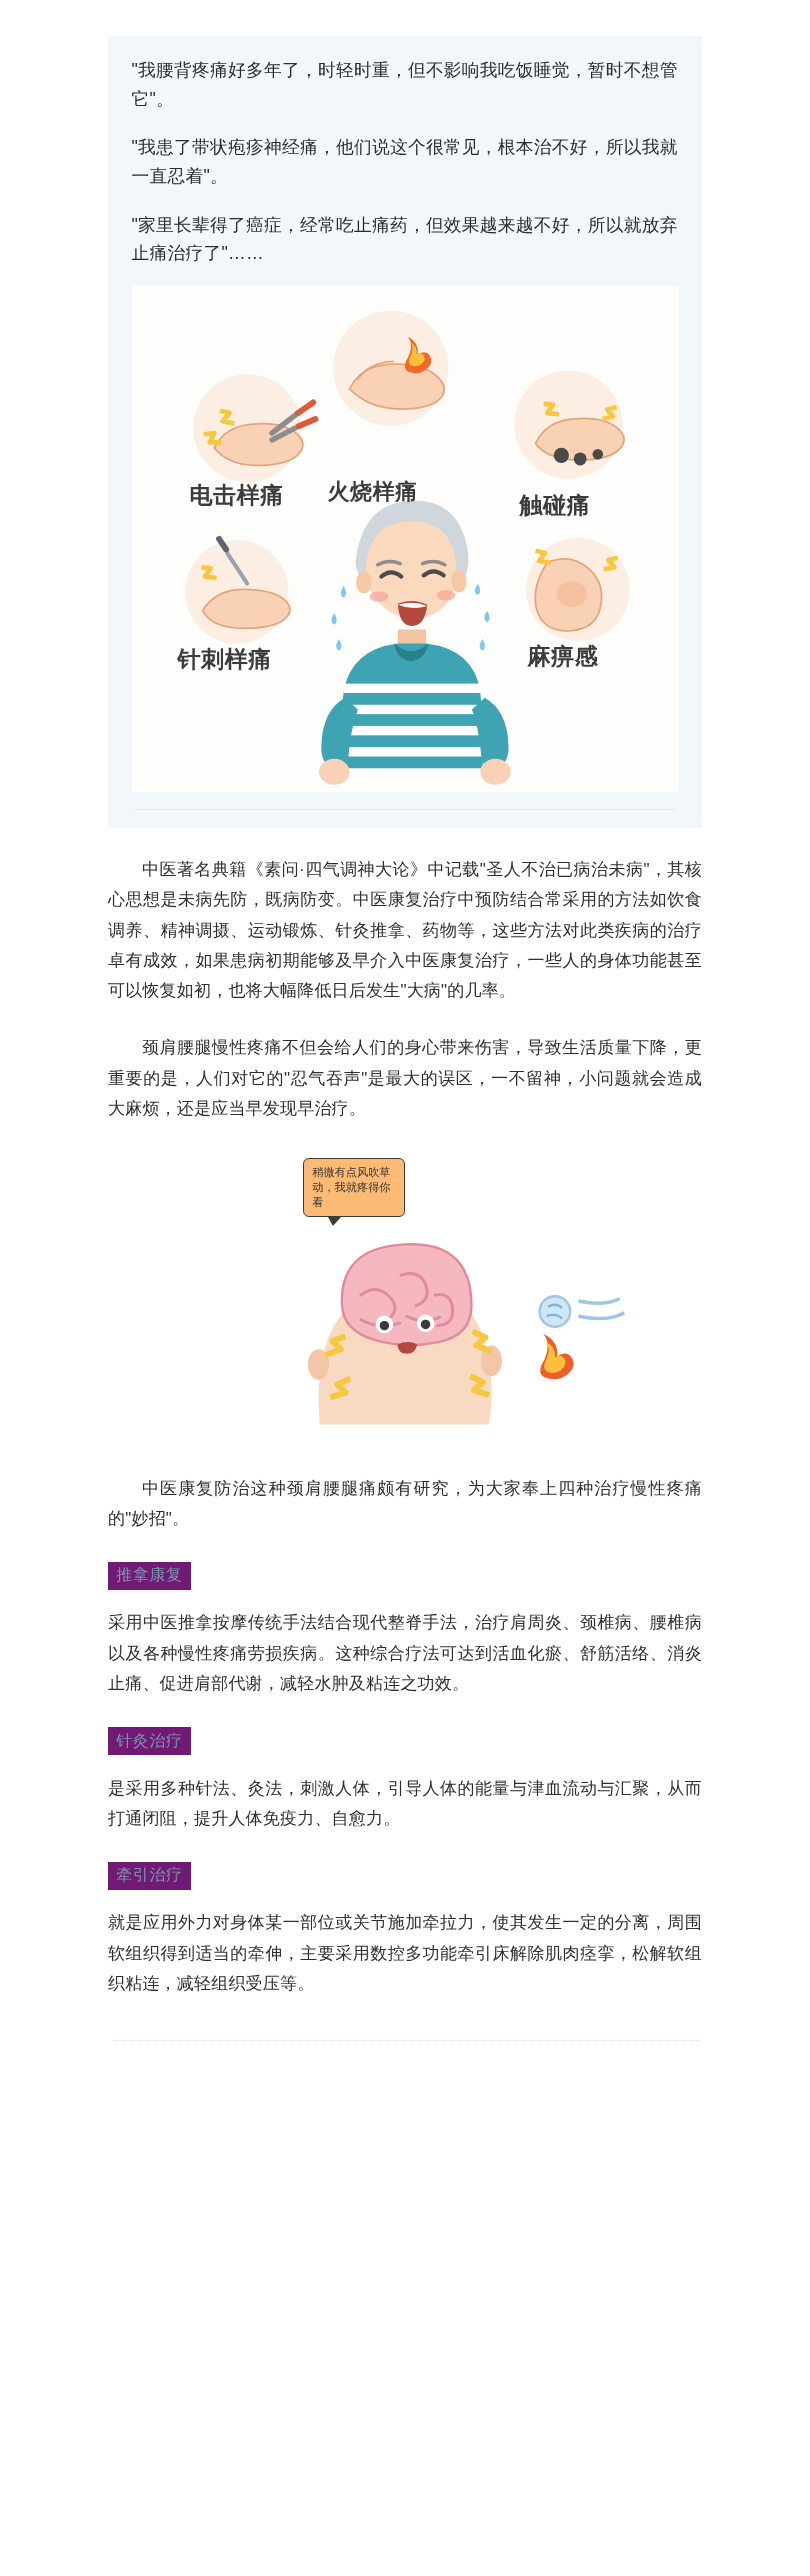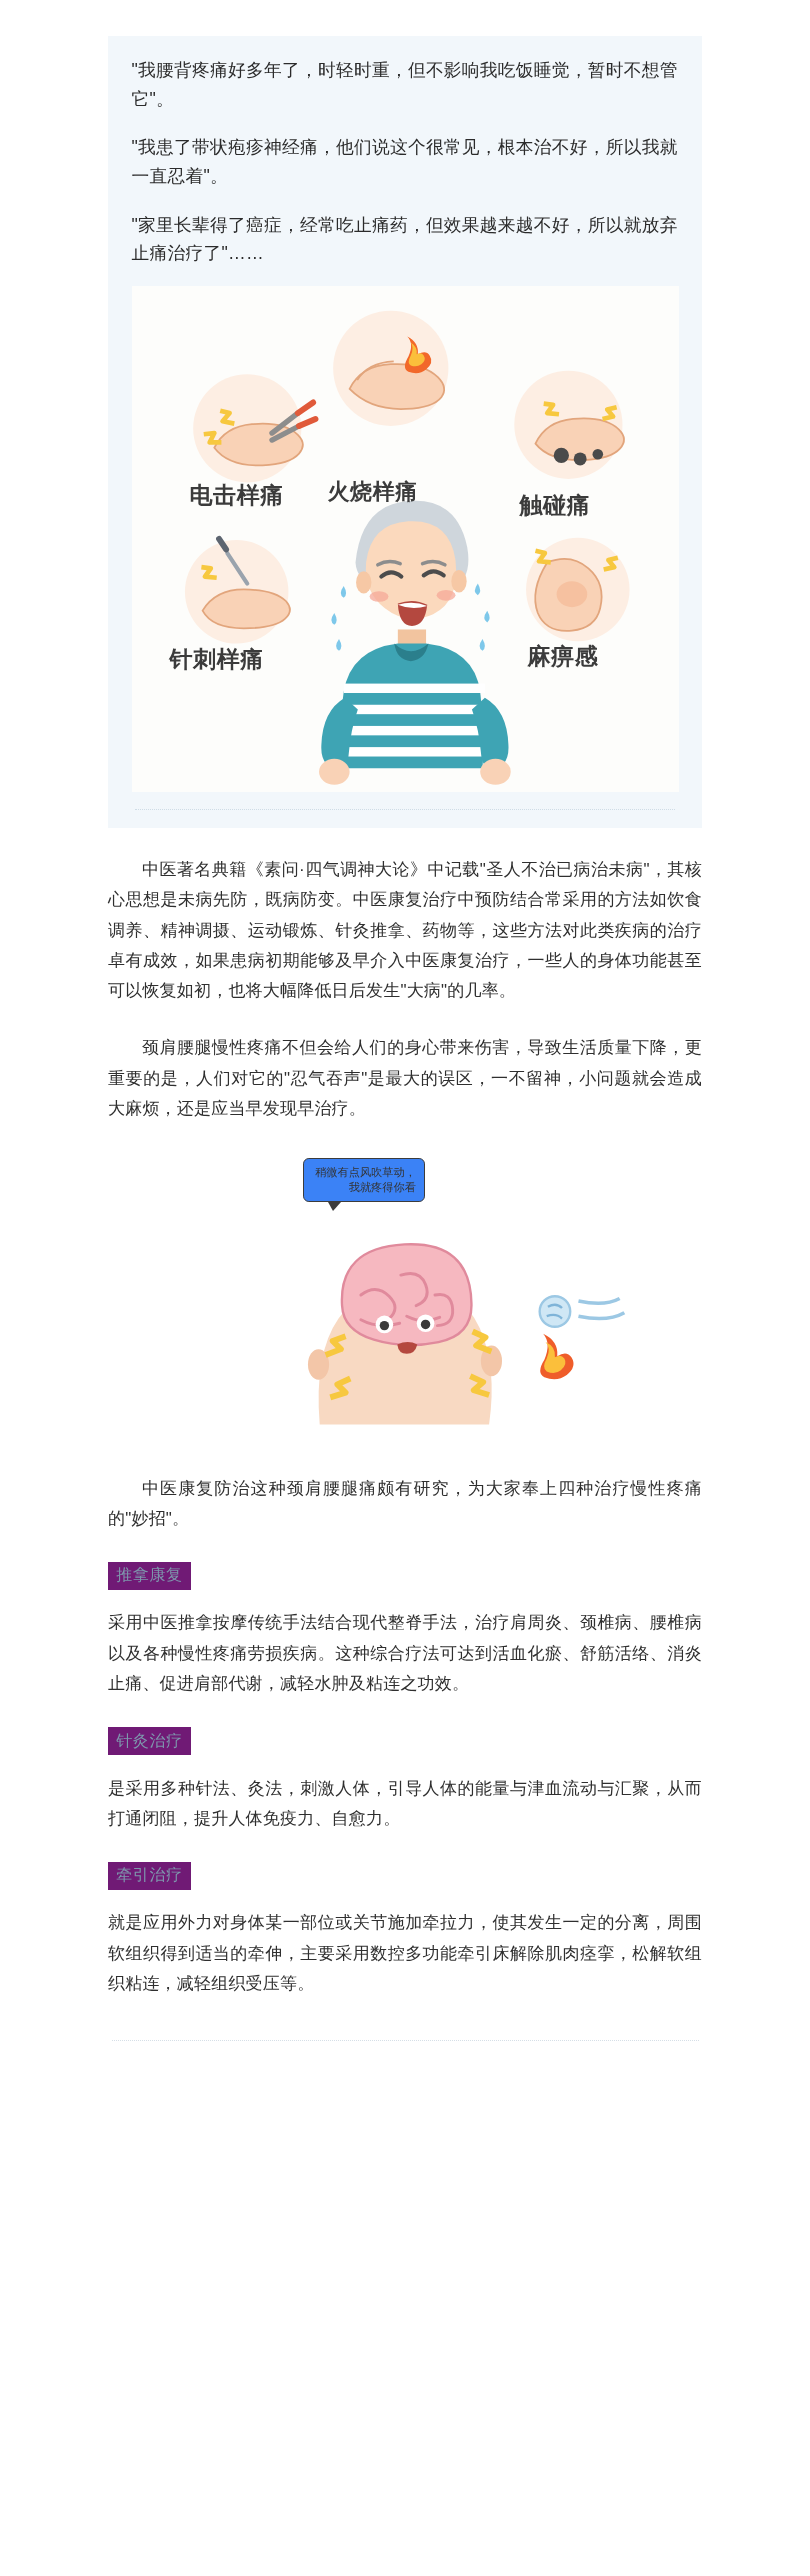--- a/index.html
+++ b/index.html
@@ -106,29 +106,29 @@
   .lbl-big {
     position: absolute;
     font-size: 22px;
     font-weight: bold;
     color: #3b3b3b;
     letter-spacing: 0.6px;
     white-space: nowrap;
   }
   .bubble {
     position: absolute;
-    background: #3b82f6;
+    background: #fdba74;
     border: 1.8px solid #3c3c3c;
     border-radius: 5.9px;
     padding: 5.9px 8.2px;
     font-size: 11.2px;
     line-height: 1.35;
     color: #333;
-    width: 122px;
-    text-align: right;
+    width: 102px;
+    text-align: left;
   }
   .bubble:after {
     content: "";
     position: absolute;
     left: 23.5px; bottom: -9.4px;
     width: 0; height: 0;
     border-left: 5.9px solid transparent;
     border-right: 8.2px solid transparent;
     border-top: 9.4px solid #3c3c3c;
   }
@@ -234,21 +234,21 @@
             <path d="M362 700 q-38 22 -40 80 q-2 32 20 40 q22 6 26 -20 q4 -48 16 -80z" fill="#3ea4b4"></path>
             <path d="M600 700 q38 22 40 80 q2 32 -20 40 q-22 6 -26 -20 q-4 -48 -16 -80z" fill="#3ea4b4"></path>
             <ellipse cx="344" cy="826" rx="26" ry="22" fill="#f9d2b6"></ellipse>
             <ellipse cx="618" cy="826" rx="26" ry="22" fill="#f9d2b6"></ellipse>
           </g>
         </svg>
 
         <div class="lbl" style="left:58px; top:194px;">电击样痛</div>
         <div class="lbl-big" style="left:196px; top:164px;margin-top:27px;">火烧样痛</div>
         <div class="lbl" style="left:388px; top:204px;">触碰痛</div>
-        <div class="lbl" style="left:38px; top:358px;">针刺样痛</div>
+        <div class="lbl" style="left:46px; top:358px;">针刺样痛</div>
         <div class="lbl" style="left:396px; top:355px;">麻痹感</div>
       </div>
 
       <div class="dotted-sep"></div>
     </div>
 
     <p class="body-p gap-top">中医著名典籍《素问·四气调神大论》中记载"圣人不治已病治未病"，其核心思想是未病先防，既病防变。中医康复治疗中预防结合常采用的方法如饮食调养、精神调摄、运动锻炼、针灸推拿、药物等，这些方法对此类疾病的治疗卓有成效，如果患病初期能够及早介入中医康复治疗，一些人的身体功能甚至可以恢复如初，也将大幅降低日后发生"大病"的几率。</p>
     <p class="body-p gap-top">颈肩腰腿慢性疼痛不但会给人们的身心带来伤害，导致生活质量下降，更重要的是，人们对它的"忍气吞声"是最大的误区，一不留神，小问题就会造成大麻烦，还是应当早发现早治疗。</p>
 
     <div class="illus2">

